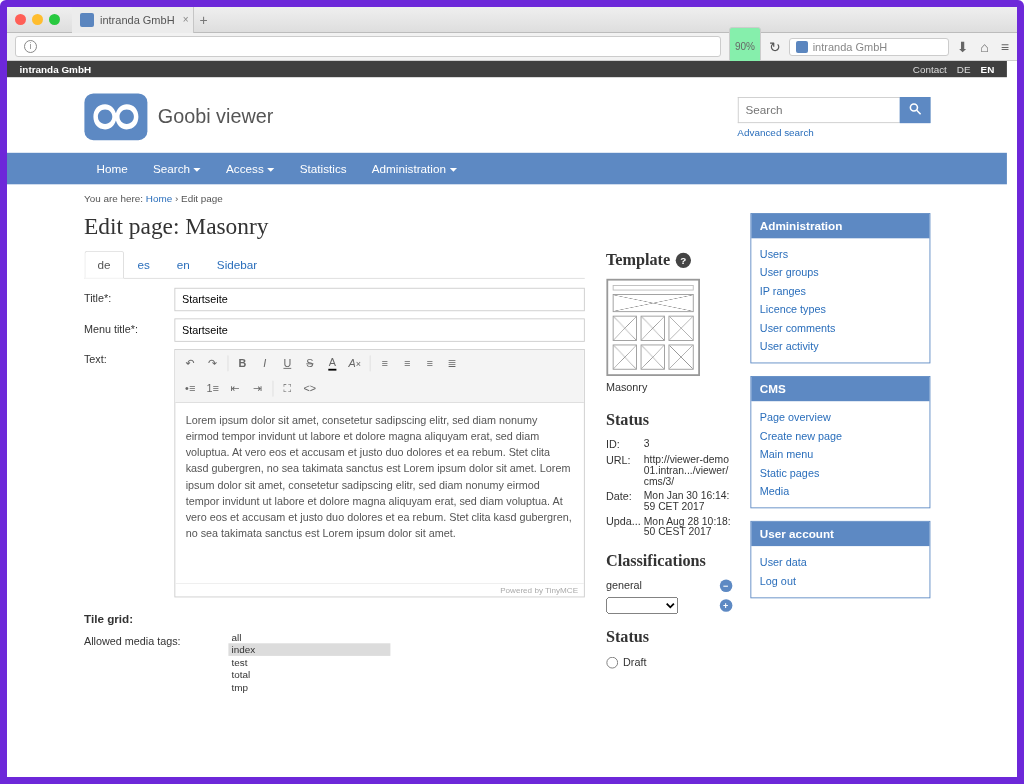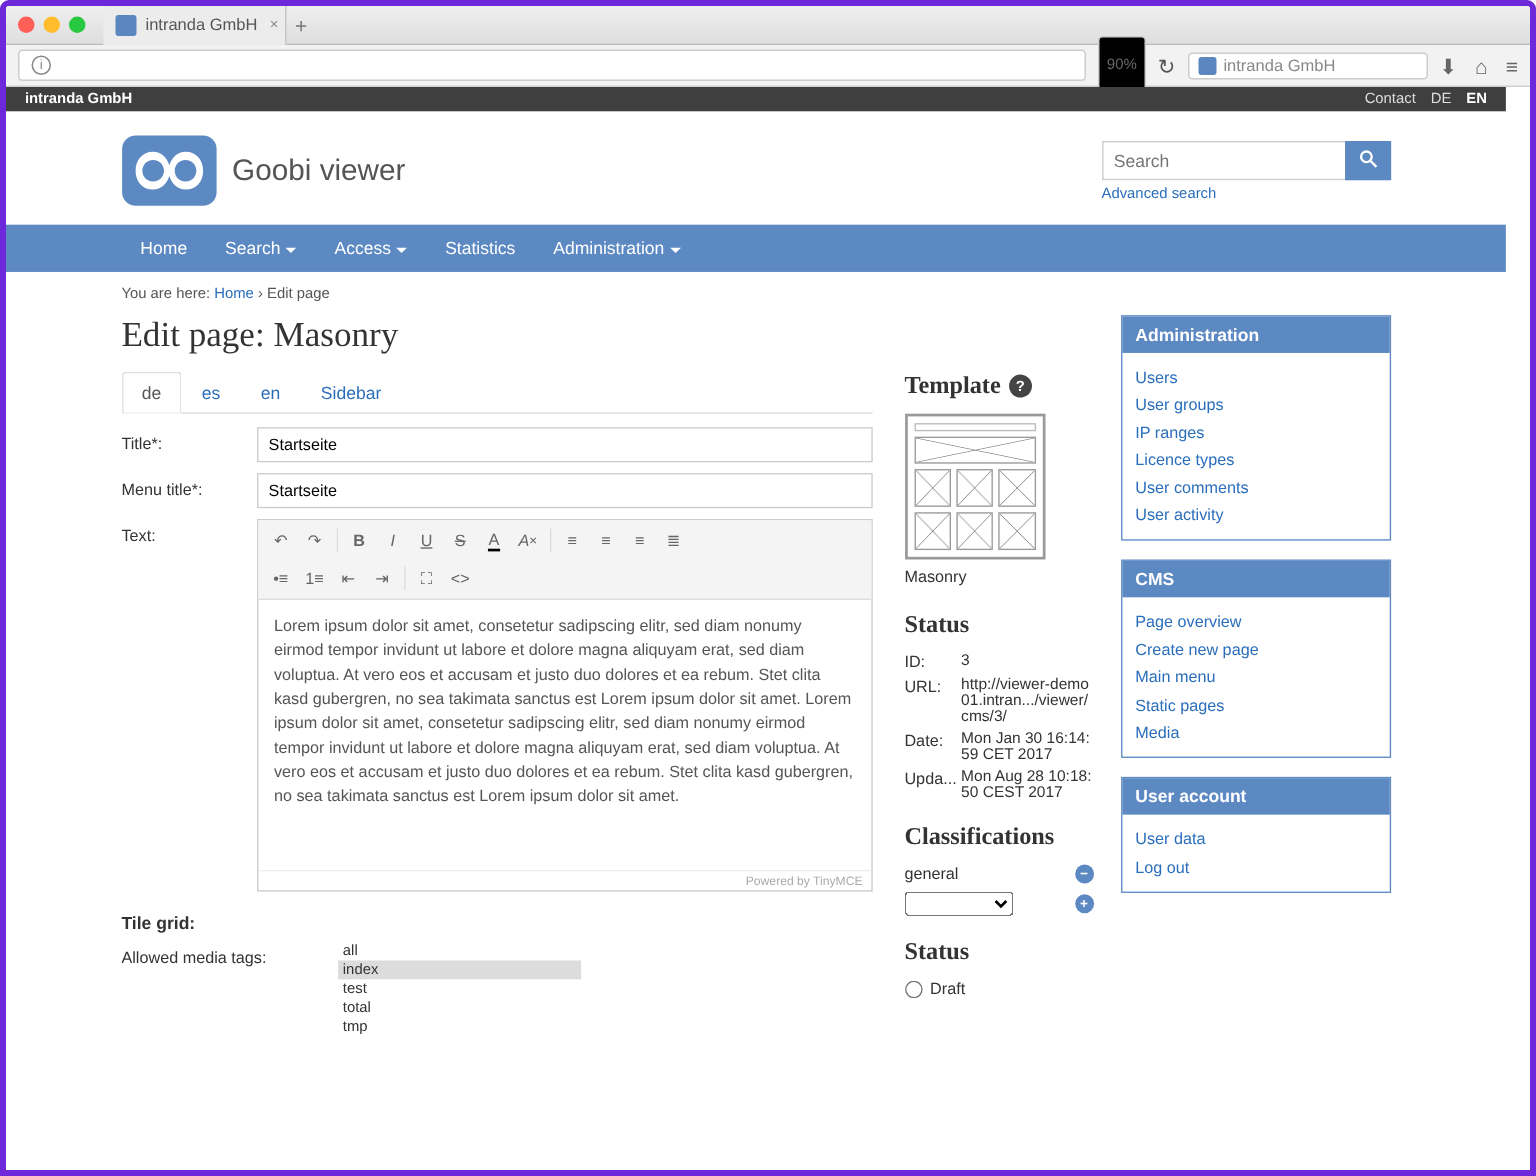--- a/index.html
+++ b/index.html
@@ -1,31 +1,31 @@
 <!DOCTYPE html>
 <html><head>
 <meta charset="utf-8">
 <style>
   * { box-sizing: border-box; margin: 0; padding: 0; }
   body { font-family: "Helvetica Neue", Arial, sans-serif; font-size: 13px; color: #333; background: #fff; }
 
   
-  .window { width: 1024px; height: 784px; border: 4px solid #6d28d9; border-radius: 6px 6px 0 0; overflow: hidden; display: flex; flex-direction: column; background: #fff; }
+  .window { width: 1024px; height: 784px; border: 7px solid #6d28d9; border-radius: 6px 6px 0 0; overflow: hidden; display: flex; flex-direction: column; background: #fff; }
   .titlebar { height: 26px; background: linear-gradient(#efefef,#dedede); display: flex; align-items: center; padding: 0 8px; border-bottom: 1px solid #bcbcbc; }
   .dots { display: flex; gap: 6px; margin-right: 12px;}
   .dot { width: 11px; height: 11px; border-radius: 50%; }
   .dot.r{background:#ff5f57;} .dot.y{background:#ffbd2e;} .dot.g{background:#28c940;}
   .tab { height: 26px; display: flex; align-items: center; padding: 0 18px 0 8px; font-size: 11px; color:#555; border-right:1px solid #c6c6c6; position:relative; background:#ececec;}
   .tab .fav { width:14px; height:14px; background:#5b86bf; border-radius:2px; margin-right:6px; }
   .tab .x { position:absolute; right:4px; font-size:10px; color:#888;}
   .newtab { margin-left:6px; color:#777; font-size:14px;}
   .addrbar { height:28px; background:#f2f2f2; border-bottom:1px solid #cfcfcf; display:flex; align-items:center; padding:0 8px; gap:8px; font-size:11px; color:#444;}
   .url { flex:1; background:#fff; border:1px solid #ccc; border-radius:3px; padding:3px 8px; display:flex; align-items:center; gap:6px;}
   .url .info { width:13px; height:13px; border:1px solid #888; border-radius:50%; font-size:9px; text-align:center; line-height:11px; color:#888;}
-  .zoom { font-size:10px; color:#666; background:#000000; border:1px solid #ccc; border-radius:3px; padding:13px 5px;}
+  .zoom { font-size:10px; color:#666; background:#86efac; border:1px solid #ccc; border-radius:3px; padding:13px 5px;}
   .reload { cursor:pointer; color:#555; font-size:14px;}
   .rsearch { width:160px; background:#fff; border:1px solid #ccc; border-radius:3px; padding:2px 6px; display:flex; align-items:center; gap:5px; color:#888;}
   .rsearch .fav { width:12px;height:12px;background:#5b86bf;border-radius:2px;}
   .ricons { display:flex; gap:12px; color:#666; font-size:14px;}
 
   .viewport { flex:1; overflow:auto; }
   .scaled { transform: scale(0.9); transform-origin: top left; width: 1111px; }
 
   
   .topdark { background:#3f3f3f; color:#ddd; font-size:11px; padding:3px 14px; display:flex; justify-content:space-between;}

